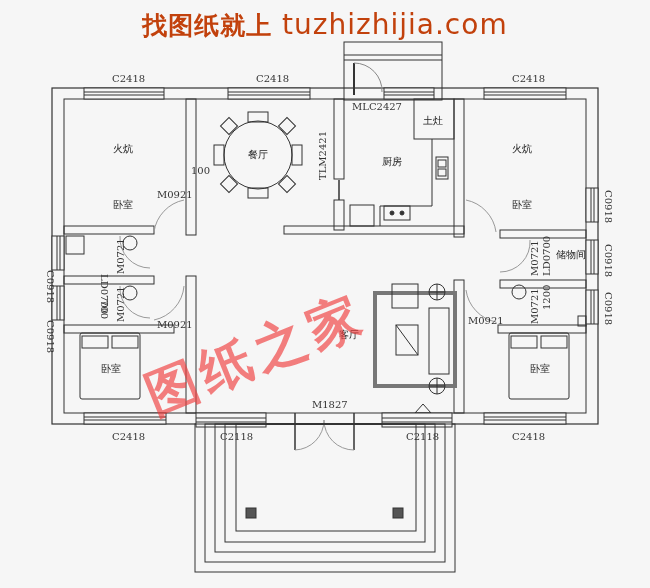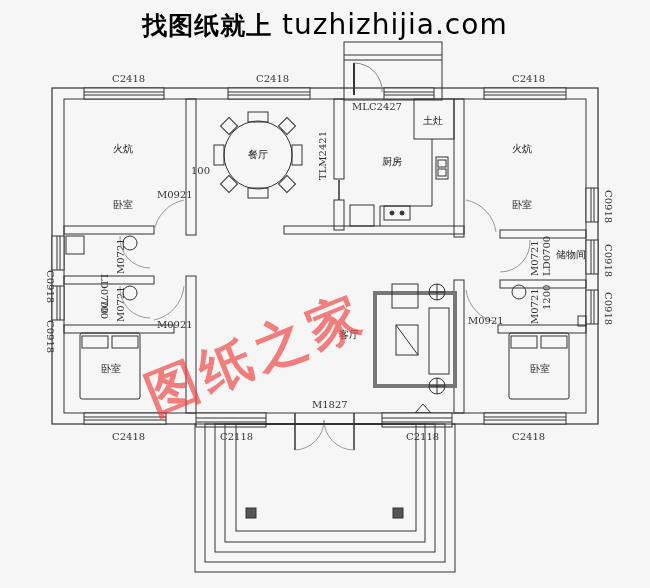--- a/index.html
+++ b/index.html
@@ -1,17 +1,17 @@
 <!DOCTYPE html>
 <html><head>
 <meta charset="utf-8">
 <style>
   html, body { margin: 0; padding: 0; }
   body { width: 650px; height: 588px; background: #f6f6f6; position: relative; overflow: hidden; font-family: "DejaVu Serif", serif; }
-  .banner { position: absolute; left: 0; top: 8px; width: 650px; text-align: center; color: #000000; font-family: "DejaVu Sans", sans-serif; font-size: 25px; font-weight: bold; letter-spacing: 1px; z-index: 5; }
+  .banner { position: absolute; left: 0; top: 8px; width: 650px; text-align: center; color: #c2410c; font-family: "DejaVu Sans", sans-serif; font-size: 25px; font-weight: bold; letter-spacing: 1px; z-index: 5; }
   .banner .url { font-weight: normal; font-size: 28px; }
   svg { position: absolute; left: 0; top: 0; }
   .lbl { font-family: "DejaVu Serif", serif; font-size: 10px; fill: #333; }
   .room { font-family: "DejaVu Sans", sans-serif; font-size: 10px; fill: #222; }
   .wm { position: absolute; color: rgba(240,60,60,0.65); font-family: "DejaVu Sans", sans-serif; font-size: 52px; font-weight: bold; transform: rotate(-22deg); z-index: 4; letter-spacing: 6px; }
 </style>
 </head>
 <body>
 
 <div class="banner">

